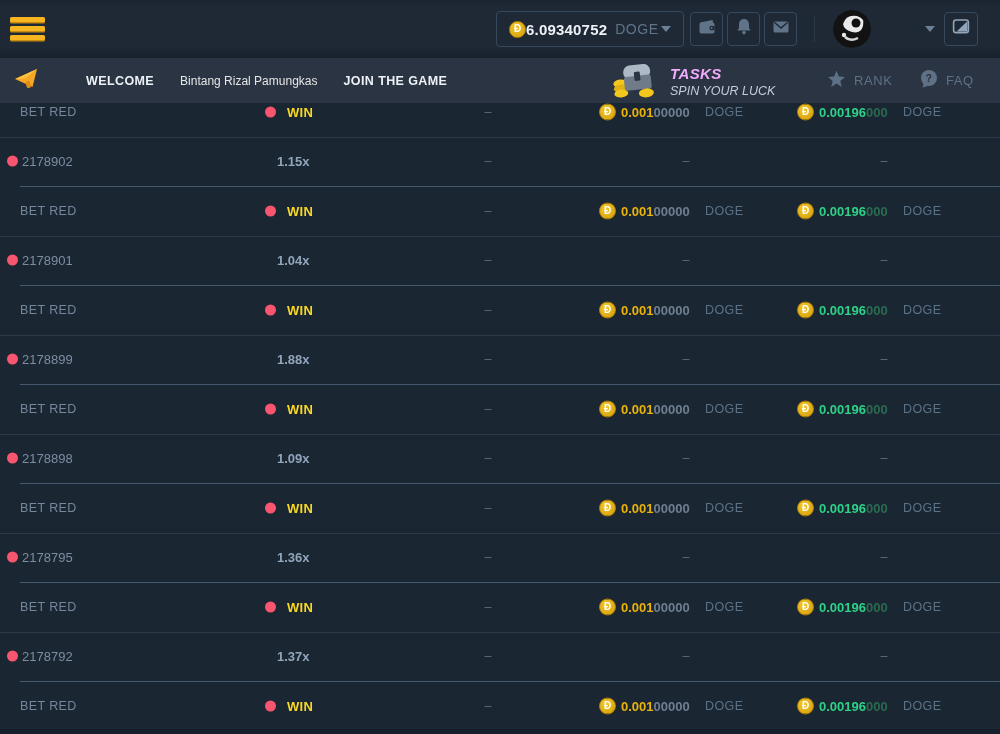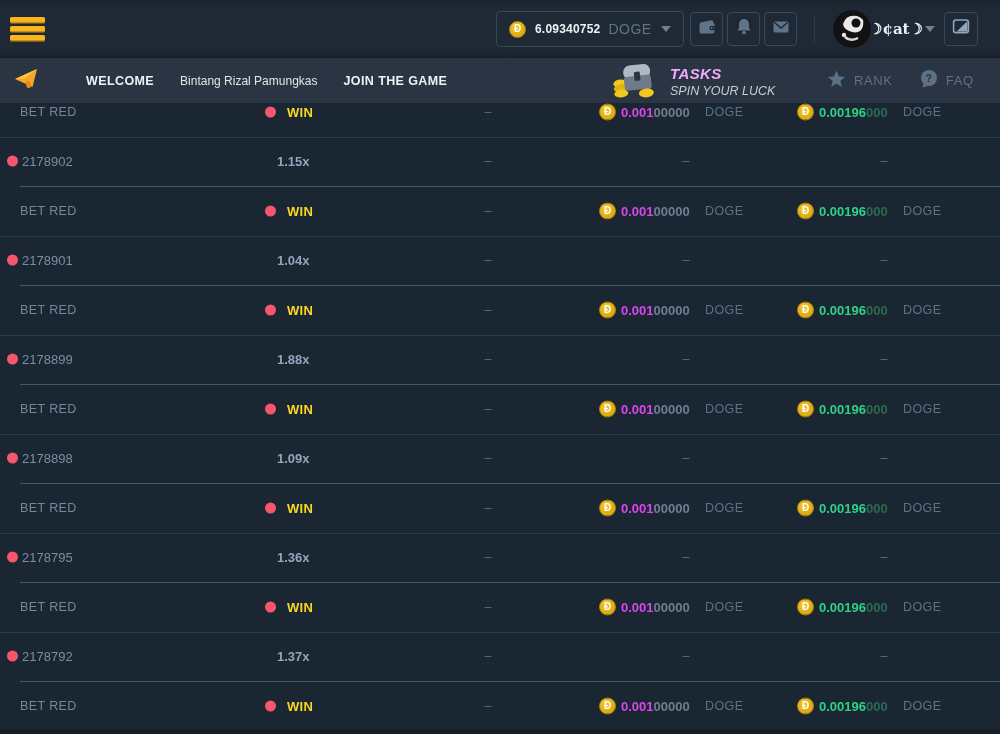--- a/index.html
+++ b/index.html
@@ -12,21 +12,21 @@
             background:linear-gradient(180deg,#1a242f 0%, #1e2935 12%, #1e2935 82%, #17202b 100%); }
   .hamburger { position:absolute; left:10px; top:13px; width:36px; height:32px; cursor:pointer; }
   .hamburger i { display:block; width:35px; height:5px; margin:4px 0; border-radius:1.5px;
                  background:#f7b51f; box-shadow:0 1.5px 0 #c88a10; }
   .balance-box { position:absolute; left:496px; top:11px; width:188px; height:36px;
                  border:1px solid #36485c; border-radius:4px; display:flex; align-items:center; cursor:pointer; }
   .coin { display:inline-flex; align-items:center; justify-content:center; width:17px; height:17px;
           border-radius:50%; background:radial-gradient(circle at 35% 30%, #f2c62c 0%, #ddab12 70%, #c8930d 100%);
           border:1px solid #b5830b; color:#fff; font-size:10px; font-weight:bold; line-height:1; flex:0 0 auto; }
   .balance-box .coin { margin-left:12px; }
-  .balance-amount { color:#edf2f7; font-weight:bold; font-size:12px; margin-left:9px; letter-spacing:.2px; }
+  .balance-amount { color:#edf2f7; font-weight:bold; font-size:15px; letter-spacing:.2px; }
   .balance-cur { color:#5f7488; font-size:14px; margin-left:8px; letter-spacing:.5px; }
   .caret { width:0; height:0; border-left:5px solid transparent; border-right:5px solid transparent;
            border-top:6px solid #6b8096; display:inline-block; }
   .balance-box .caret { margin-left:auto; margin-right:12px; }
   .icon-btn { position:absolute; top:12px; width:33px; height:34px; border:1px solid #36485c; border-radius:4px;
               display:flex; align-items:center; justify-content:center; cursor:pointer; background:transparent; }
   .btn-wallet { left:690px; } .btn-bell { left:727px; } .btn-mail { left:764px; } .btn-chat { left:944px; width:34px; }
   .tb-divider { position:absolute; left:814px; top:16px; width:1px; height:26px; background:#2c3a4a; }
   .avatar { position:absolute; left:833px; top:10px; width:38px; height:38px; border-radius:50%; overflow:hidden; cursor:pointer; }
   .username { position:absolute; left:869px; top:0; height:58px; display:flex; align-items:center;
@@ -62,21 +62,21 @@
   .c-label { left:20px; color:#76879b; letter-spacing:.4px; }
   .win-dot { left:265px; }
   .c-win { left:287px; color:#f8d724; font-weight:bold; font-size:13px; letter-spacing:.3px; }
   .c-ch { left:470px; width:36px; text-align:center; color:#5d7082; }
   .c-d4 { left:668px; width:36px; text-align:center; color:#5d7082; }
   .c-d5 { left:866px; width:36px; text-align:center; color:#5d7082; }
   .c-coin4 { position:absolute; left:599px; top:50%; transform:translateY(-50%); }
   .c-coin5 { position:absolute; left:797px; top:50%; transform:translateY(-50%); }
   .c-amt4 { left:621px; } .c-amt5 { left:819px; }
   .amt { font-weight:bold; font-size:13px; }
-  .amt .main-white { color:#d946ef; } .amt .zeros-gray { color:#6e7f91; }
+  .amt .main-white { color:#eab308; } .amt .zeros-gray { color:#6e7f91; }
   .amt .main-green { color:#2dd287; } .amt .zeros-green { color:#2a6b50; }
   .c-cur4 { left:705px; } .c-cur5 { left:903px; }
   .cur { color:#5b7287; letter-spacing:.4px; }
 
   .footer-edge { position:absolute; left:0; bottom:0; width:1000px; height:5px; background:#161f2a; z-index:20; }
 </style>
 </head>
 <body>
 
 <div class="app">
@@ -126,21 +126,20 @@
 
     <div class="avatar">
       <svg width="38" height="38" viewBox="0 0 38 38">
           <circle cx="19" cy="19" r="19" fill="#121212"></circle>
           <path d="M10 14 Q13 4 24 6 Q32 8 30 16 Q28 24 19 22 Q11 20 10 14Z" fill="#e9e9e9"></path>
           <circle cx="23" cy="13" r="4.5" fill="#101010"></circle>
           <path d="M12 27 Q17 32 25 28" stroke="#d8d8d8" stroke-width="2.5" fill="none"></path>
           <circle cx="11" cy="25" r="2.2" fill="#e9e9e9"></circle>
         </svg>
     </div>
-    <span class="username">☽¢at☽</span>
     <span class="caret user-caret"></span>
 
     <div class="icon-btn btn-chat">
       <span>
         <svg width="20" height="20" viewBox="0 0 20 20">
             <rect x="2.6" y="3" width="14.8" height="12.6" rx="2.4" fill="none" stroke="#91a5ba" stroke-width="1.6"></rect>
             <polygon points="16.4,4.2 16.4,14.6 5.6,14.6" fill="#91a5ba"></polygon>
           </svg>
       </span>
     </div>

